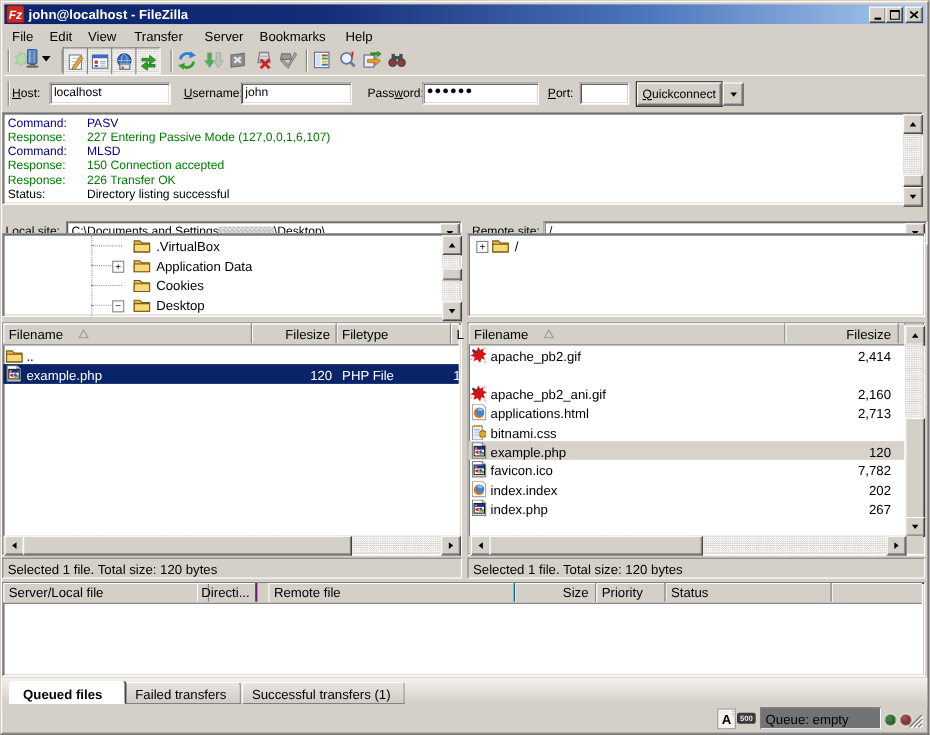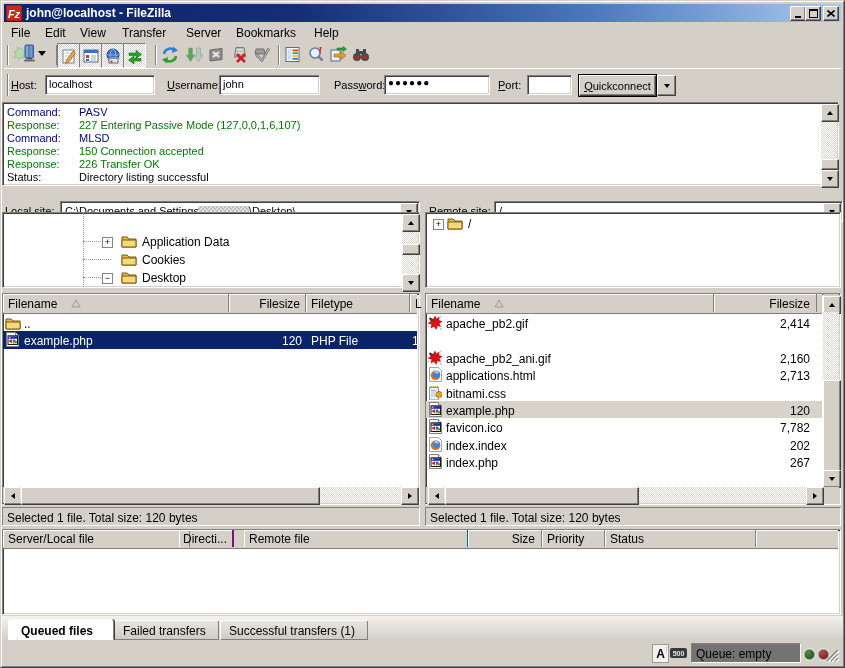--- a/index.html
+++ b/index.html
@@ -241,20 +241,28 @@
    <div class="rs2 ctr" style="position:absolute;right:1px;top:1px;width:16px;height:15px;background:#d4d0c8;">
         <div class="tri-dn"></div>
       </div>
  </div>
 </div>
 
 <div class="a sk2 field" style="left:2px;top:212px;width:416px;height:74px;" id="ltree">
 
  <div class="a" style="left:80px;top:0;height:74px;border-left:1px dotted #9a9a9a;"></div>
 
+ <div class="a" style="left:0;top:1px;width:398px;height:18px;">
+   <div class="a" style="left:80px;top:9px;width:28px;border-top:1px dotted #9a9a9a;"></div>
+   <svg class="a" style="left:118px;top:2px;" width="16" height="14">
+        <path d="M1 3 L6 3 L8 5 L15 5 L15 13 L1 13 Z" fill="#e8b84a" stroke="#7a5a10"></path>
+        <path d="M1 6 L15 6 L15 13 L1 13 Z" fill="#f8d878" stroke="#7a5a10"></path>
+      </svg>
+   <span class="a" style="left:139px;top:3px;">.VirtualBox</span>
+ </div>
  <div class="a" style="left:0;top:19px;width:398px;height:18px;">
    <div class="a" style="left:80px;top:9px;width:28px;border-top:1px dotted #9a9a9a;"></div>
    <div class="a field ctr" style="left:99px;top:5px;width:9px;height:9px;border:1px solid #848484;font-size:9px;line-height:7px;">+</div>
    <svg class="a" style="left:118px;top:2px;" width="16" height="14">
         <path d="M1 3 L6 3 L8 5 L15 5 L15 13 L1 13 Z" fill="#e8b84a" stroke="#7a5a10"></path>
         <path d="M1 6 L15 6 L15 13 L1 13 Z" fill="#f8d878" stroke="#7a5a10"></path>
       </svg>
    <span class="a" style="left:139px;top:3px;">Application Data</span>
  </div>
  <div class="a" style="left:0;top:37px;width:398px;height:18px;">

